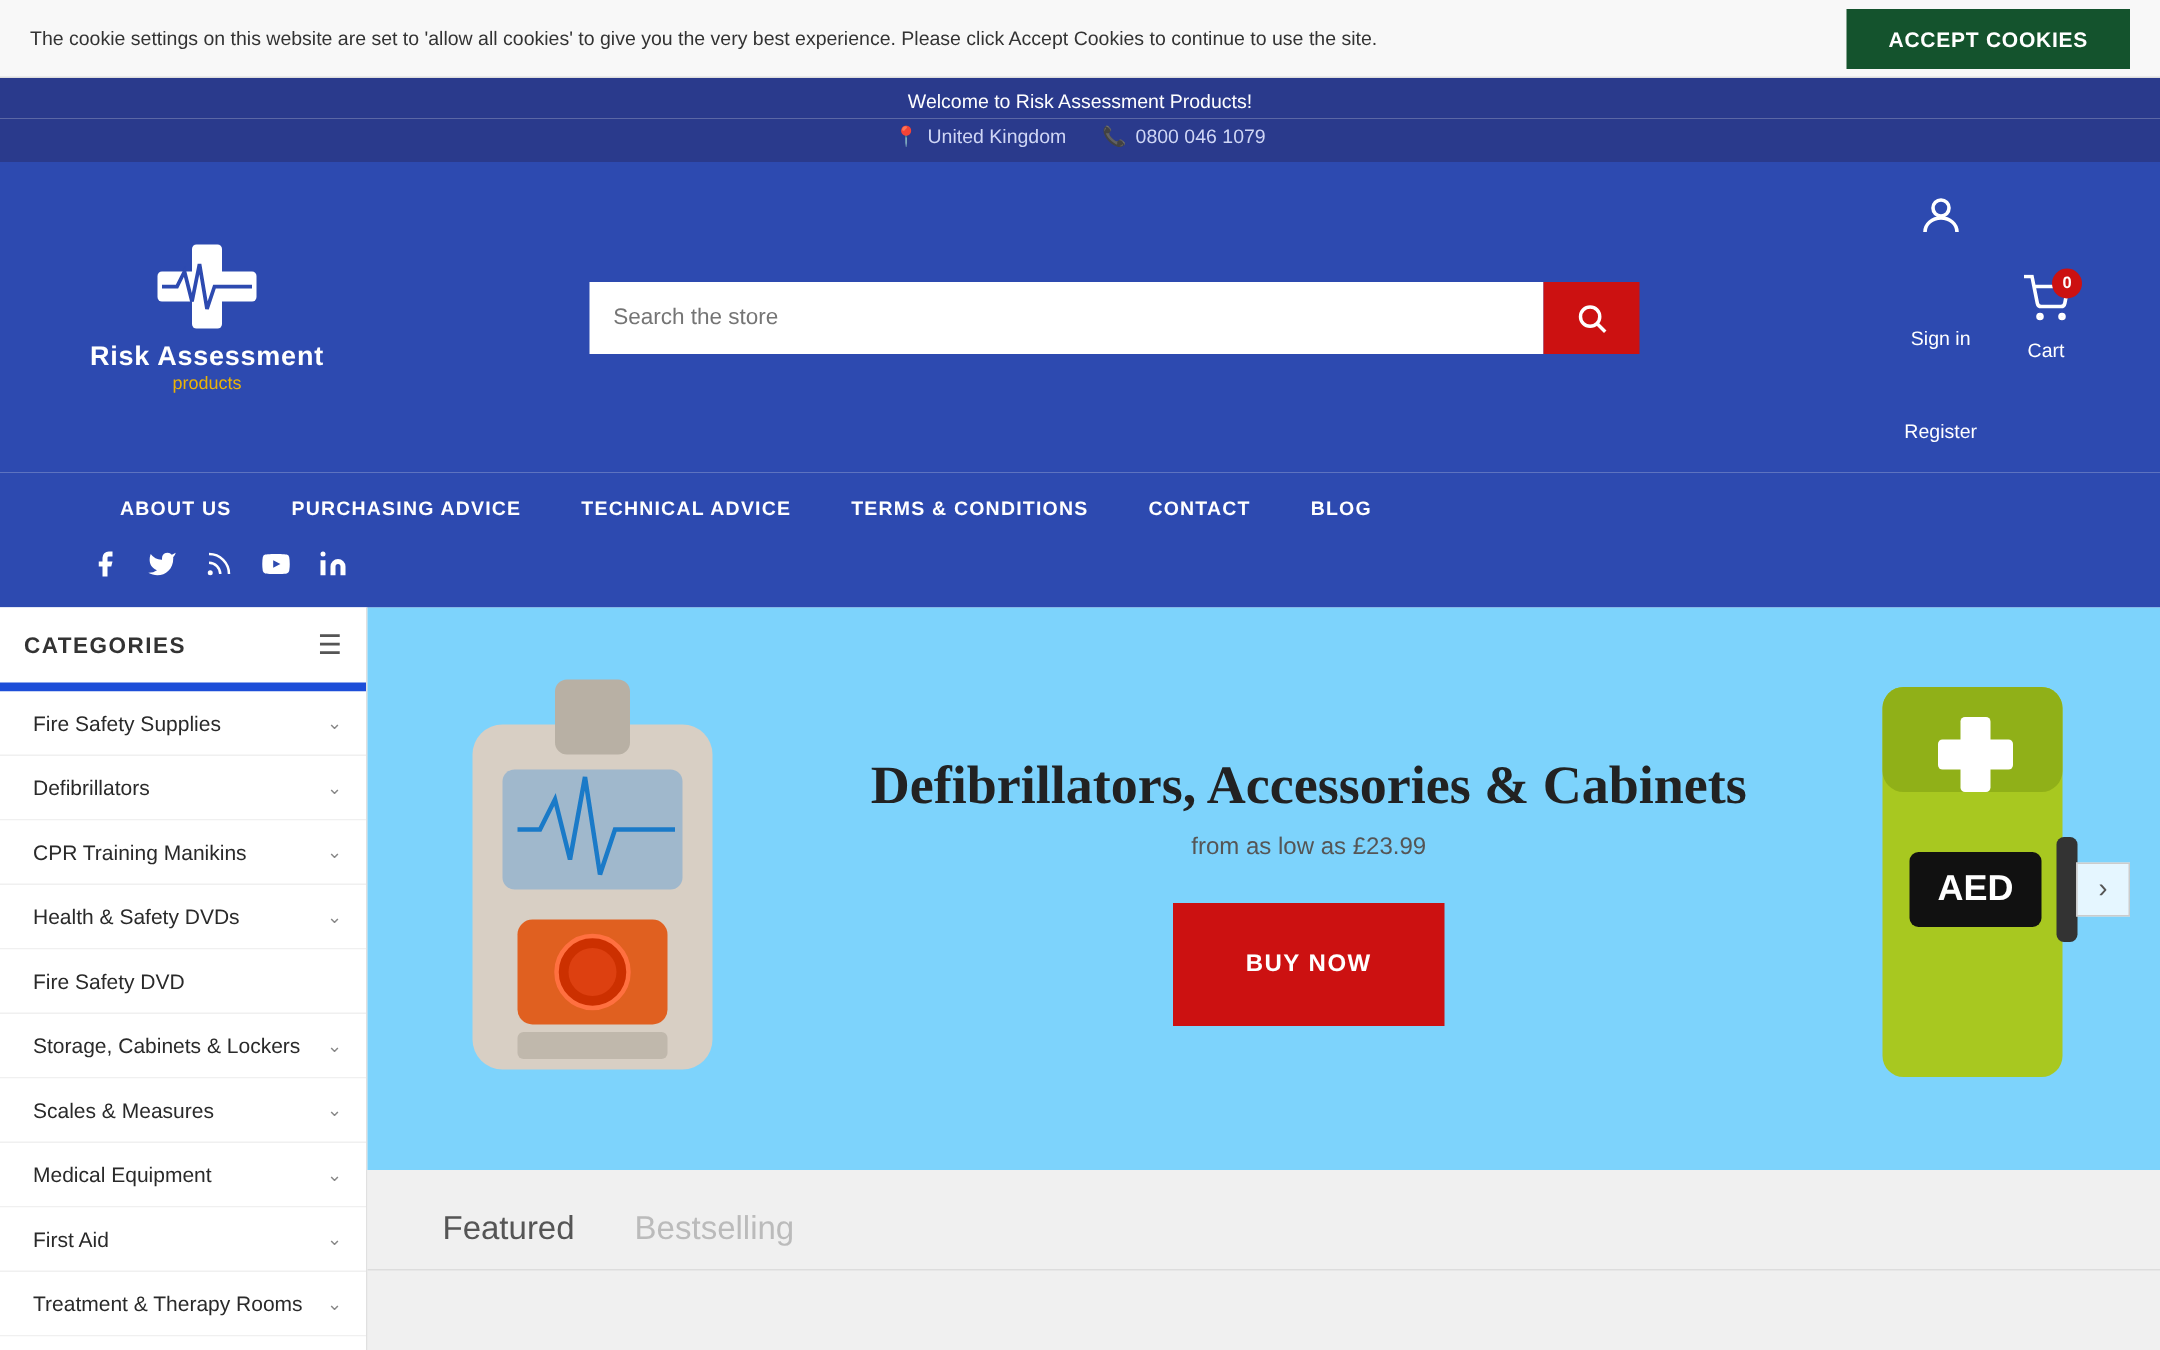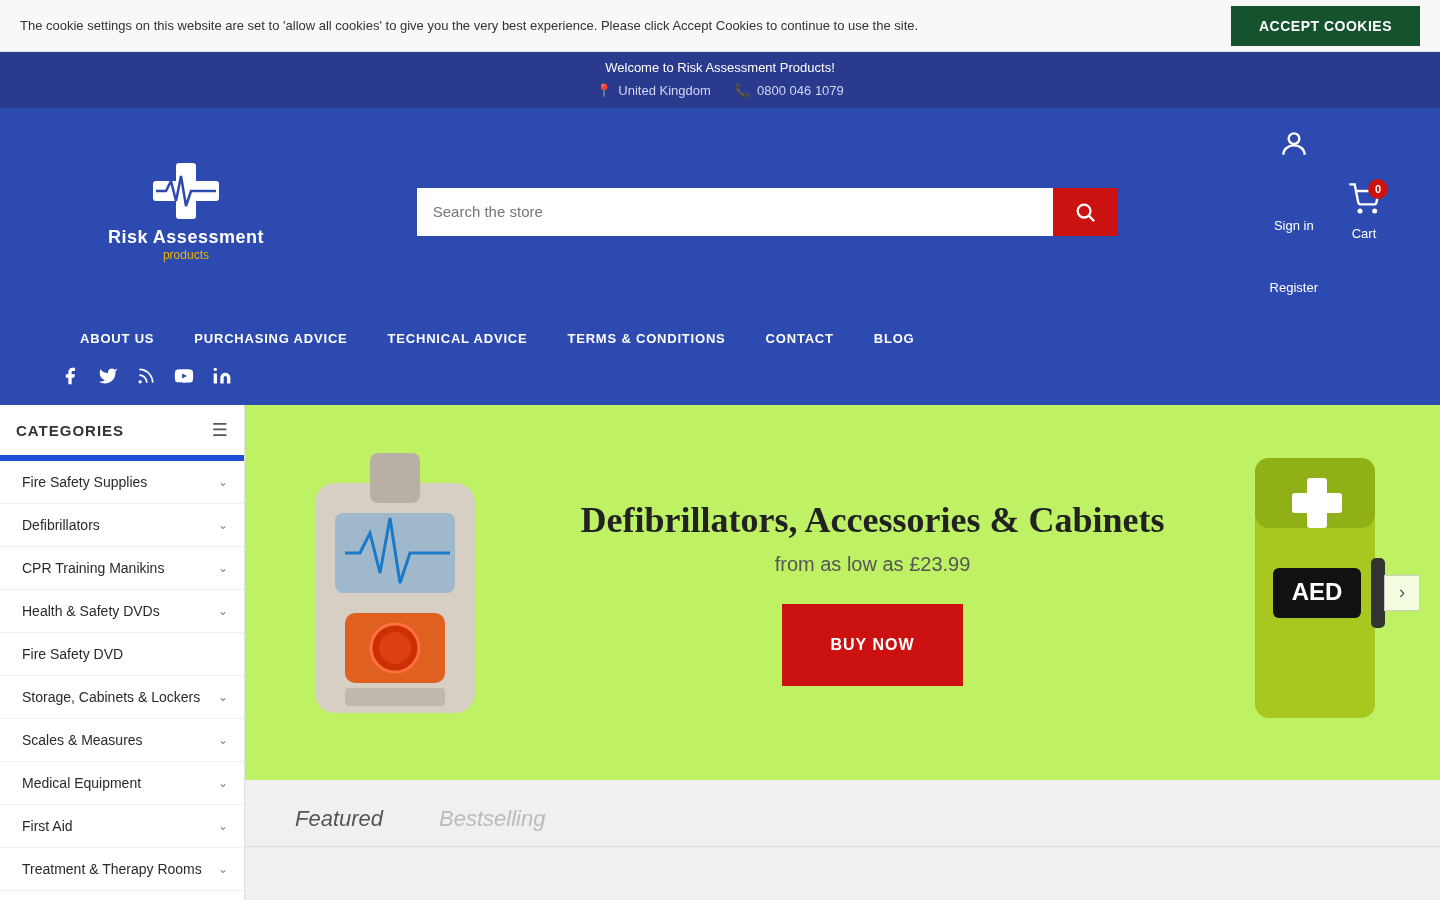--- a/index.html
+++ b/index.html
@@ -56,21 +56,20 @@
       padding: 20px 60px;
       display: flex;
       align-items: center;
       justify-content: space-between;
     }
     .logo-area {
       display: flex;
       flex-direction: column;
       align-items: center;
       color: #fff;
-      margin-left: 48px;
     }
     .logo-cross {
       width: 70px;
       height: 60px;
       position: relative;
       margin-bottom: 6px;
     }
     .logo-text-main { font-size: 18px; font-weight: bold; color: #fff; letter-spacing: 0.5px; }
     .logo-text-sub { font-size: 12px; color: #eab308; }
 
@@ -216,21 +215,21 @@
     .sidebar-chevron { font-size: 12px; color: #888; }
 
     
     .content-area {
       flex: 1;
       padding: 0;
     }
 
     
     .hero-banner {
-      background: #bef264;
+      background: #7dd3fc;
       height: 375px;
       position: relative;
       overflow: hidden;
       display: flex;
       align-items: center;
       justify-content: center;
     }
     .hero-inner {
       display: flex;
       align-items: center;
@@ -253,21 +252,21 @@
       padding: 0 30px;
     }
     .hero-title {
       font-size: 36px;
       font-weight: bold;
       color: #222;
       font-family: Georgia, serif;
       margin-bottom: 12px;
     }
     .hero-subtitle {
-      font-size: 20px;
+      font-size: 16px;
       color: #555;
       margin-bottom: 28px;
     }
     .hero-btn {
       background: #cc1111;
       color: #fff;
       border: none;
       padding: 32px 48px;
       font-size: 16px;
       font-weight: bold;
@@ -301,23 +300,22 @@
       font-size: 18px;
       color: #555;
       z-index: 2;
     }
 
     
     .tabs-area {
       background: #f0f0f0;
       padding: 18px 30px 0;
       display: flex;
-      gap: 16px;
+      gap: 0;
       border-bottom: 1px solid #ddd;
-      font-style: italic;
     }
     .tab-item {
       font-size: 22px;
       color: #bbb;
       padding: 8px 20px 14px;
       cursor: pointer;
       font-weight: normal;
     }
     .tab-item.active { color: #555; font-weight: normal; }
   </style>

